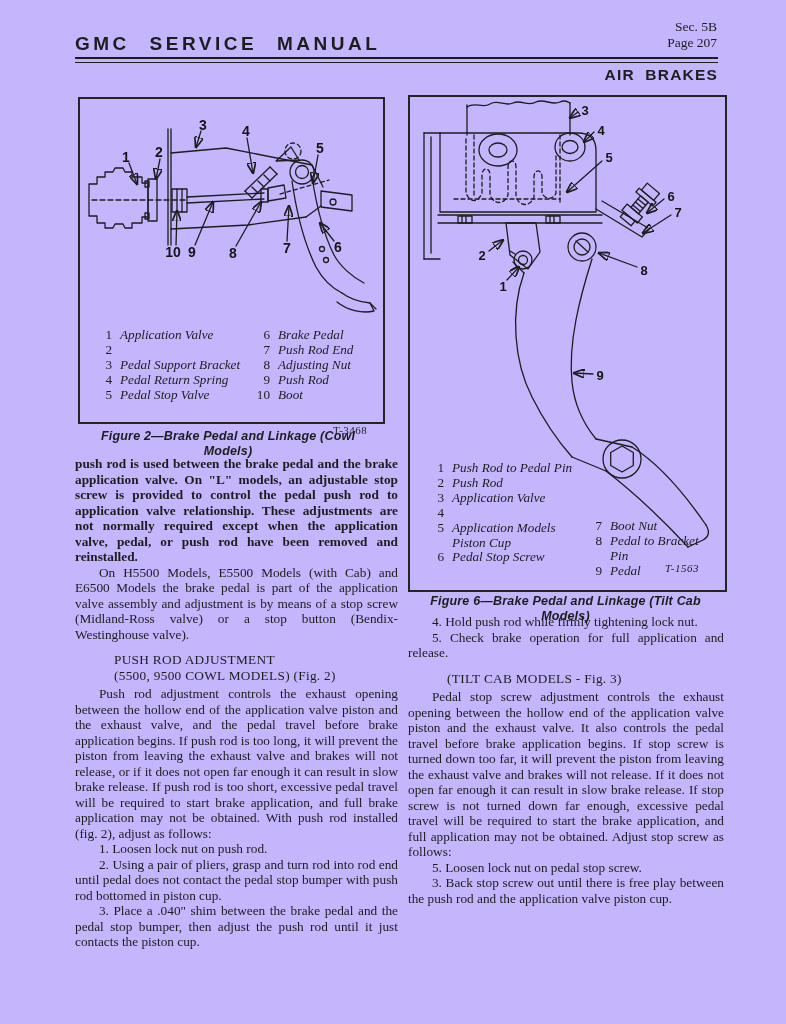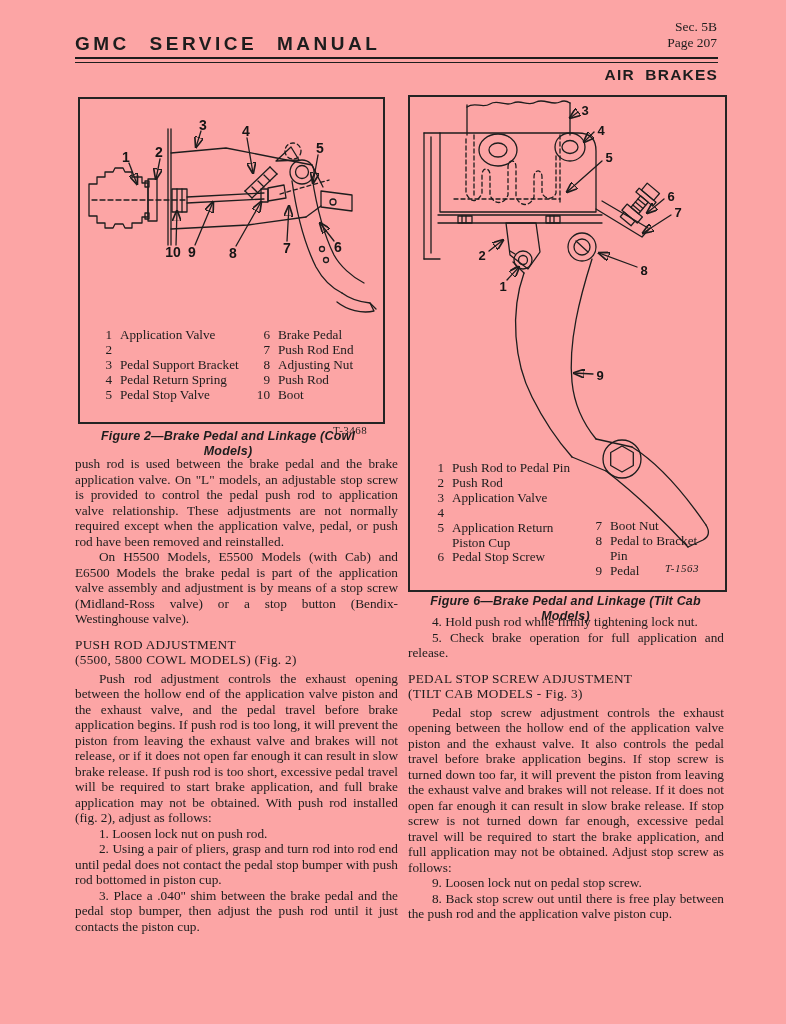--- a/index.html
+++ b/index.html
@@ -1,17 +1,17 @@
 <!DOCTYPE html>
 <html><head>
 <meta charset="utf-8">
 <title>GMC Service Manual — Page 207</title>
 <style>
   html,body{margin:0;padding:0;background:#888;}
-  .page{position:relative;width:786px;height:1024px;margin:0 auto;background:#fca5a5;
+  .page{position:relative;width:786px;height:1024px;margin:0 auto;background:#c4b5fd;
         color:#1d1d1d;font-family:"Liberation Serif",serif;overflow:hidden;
         box-shadow:0 0 6px rgba(0,0,0,.4);}
   
   .sec-page{position:absolute;right:69px;top:19px;text-align:right;
             font:13.5px/16px "Liberation Serif",serif;}
   .masthead-title{position:absolute;left:75px;width:643px;top:33px;text-align:left;
             font:700 19px "Liberation Sans",sans-serif;letter-spacing:3.5px;word-spacing:11px;}
   .rule-double{position:absolute;left:75px;width:643px;top:57px;height:3px;
             border-top:2.5px solid #1d1d1d;border-bottom:1.2px solid #1d1d1d;}
   .subject{position:absolute;right:68px;top:66px;
@@ -24,37 +24,37 @@
   .co{position:absolute;transform:translate(-50%,-50%);
       font:700 14px "Liberation Sans",sans-serif;color:#151515;}
   .fig3 .co{font-size:13px;}
   .legend{position:absolute;font:13.2px/14.9px "Liberation Serif",serif;}
   .lg2L{left:12px;top:229px;width:152px;}
   .lg2R{left:170px;top:229px;width:126px;}
   .lg3L{left:14px;top:364px;width:158px;}
   .lg3R{left:172px;top:422px;width:126px;}
   .lrow{display:flex;}
   .lnum{width:20px;text-align:right;flex:0 0 20px;}
-  .llab{padding-left:8px;}
+  .llab{padding-left:8px;font-style:italic;}
   .figref{position:absolute;font:11px "Liberation Serif",serif;letter-spacing:.5px;}
   .ref2{left:253px;top:291px;margin-top:34px;}
   .ref3{left:255px;top:465px;font-style:italic;}
   
   .caption{position:absolute;text-align:center;
       font:italic 700 12.5px/15px "Liberation Sans",sans-serif;letter-spacing:.2px;}
   .cap2{left:75px;top:429px;width:306px;}
   .cap3{left:408px;top:594px;width:315px;}
   
   .col{position:absolute;font:13.3px/15.5px "Liberation Serif",serif;
        text-align:justify;}
   .colL{left:75px;top:456px;width:323px;}
   .colR{left:408px;top:614px;width:316px;}
   .col p{margin:0;text-indent:1.8em;}
-  .col p.noindent{text-indent:0;}
-  .sect-head{margin-top:10px;margin-bottom:3px;letter-spacing:.3px;}
+  .col p.noindent{text-indent:0;font-weight:bold;}
+  .sect-head{margin-top:10px;margin-bottom:3px;letter-spacing:.3px;margin-left:39px;}
   .sect-head div{text-indent:0;}
   svg path,svg line,svg circle,svg ellipse,svg rect,svg polyline,svg polygon{
       fill:none;stroke:#1d1d1d;stroke-width:1.3;stroke-linecap:round;stroke-linejoin:round;}
 </style>
 </head>
 <body>
 
 <div class="page">
 
   <div class="sec-page">
@@ -190,21 +190,21 @@
     </div>
     <span class="figref ref2">T-3468</span>
   </div>
   <div class="caption cap2">Figure 2—Brake Pedal and Linkage (Cowl Models)</div>
 
   <div class="col colL">
     <p class="noindent">push rod is used between the brake pedal and the brake application valve. On "L" models, an adjustable stop screw is provided to control the pedal push rod to application valve relationship. These adjustments are not normally required except when the application valve, pedal, or push rod have been removed and reinstalled.</p>
     <p>On H5500 Models, E5500 Models (with Cab) and E6500 Models the brake pedal is part of the application valve assembly and adjustment is by means of a stop screw (Midland-Ross valve) or a stop button (Bendix-Westinghouse valve).</p>
     <div class="sect-head">
       <div>PUSH ROD ADJUSTMENT</div>
-      <div>(5500, 5800 COWL MODELS) (Fig. 2)</div>
+      <div>(5500, 9500 COWL MODELS) (Fig. 2)</div>
     </div>
     <p>Push rod adjustment controls the exhaust opening between the hollow end of the application valve piston and the exhaust valve, and the pedal travel before brake application begins. If push rod is too long, it will prevent the piston from leaving the exhaust valve and brakes will not release, or if it does not open far enough it can result in slow brake release. If push rod is too short, excessive pedal travel will be required to start brake application, and full brake application may not be obtained. With push rod installed (fig. 2), adjust as follows:</p>
     <p>1. Loosen lock nut on push rod.</p>
     <p>2. Using a pair of pliers, grasp and turn rod into rod end until pedal does not contact the pedal stop bumper with push rod bottomed in piston cup.</p>
     <p>3. Place a .040" shim between the brake pedal and the pedal stop bumper, then adjust the push rod until it just contacts the piston cup.</p>
   </div>
 
   <div class="fig fig3">
     <svg width="311" height="489" viewBox="0 0 311 489">
       <defs>
@@ -310,21 +310,21 @@
         </div>
       <div class="lrow">
           <span class="lnum">3</span>
           <span class="llab">Application Valve</span>
         </div>
       <div class="lrow">
           <span class="lnum">4</span>
         </div>
       <div class="lrow">
           <span class="lnum">5</span>
-          <span class="llab">Application Return Piston Cup</span>
+          <span class="llab">Application Models Piston Cup</span>
         </div>
       <div class="lrow">
           <span class="lnum">6</span>
           <span class="llab">Pedal Stop Screw</span>
         </div>
     </div>
     <div class="legend lg3R">
       <div class="lrow">
           <span class="lnum">7</span>
           <span class="llab">Boot Nut</span>
@@ -339,21 +339,20 @@
         </div>
     </div>
     <span class="figref ref3">T-1563</span>
   </div>
   <div class="caption cap3">Figure 6—Brake Pedal and Linkage (Tilt Cab Models)</div>
 
   <div class="col colR">
     <p>4. Hold push rod while firmly tightening lock nut.</p>
     <p>5. Check brake operation for full application and release.</p>
     <div class="sect-head">
-      <div>PEDAL STOP SCREW ADJUSTMENT</div>
       <div>(TILT CAB MODELS - Fig. 3)</div>
     </div>
     <p>Pedal stop screw adjustment controls the exhaust opening between the hollow end of the application valve piston and the exhaust valve. It also controls the pedal travel before brake application begins. If stop screw is turned down too far, it will prevent the piston from leaving the exhaust valve and brakes will not release. If it does not open far enough it can result in slow brake release. If stop screw is not turned down far enough, excessive pedal travel will be required to start the brake application, and full application may not be obtained. Adjust stop screw as follows:</p>
-    <p>9. Loosen lock nut on pedal stop screw.</p>
-    <p>8. Back stop screw out until there is free play between the push rod and the application valve piston cup.</p>
+    <p>5. Loosen lock nut on pedal stop screw.</p>
+    <p>3. Back stop screw out until there is free play between the push rod and the application valve piston cup.</p>
   </div>
 
 </div>
 
 </body></html>

